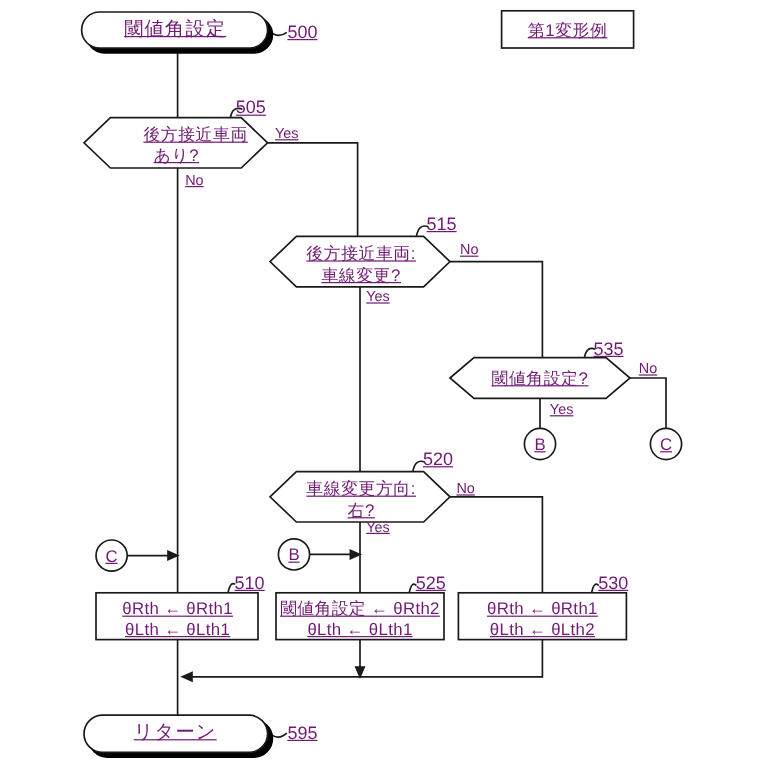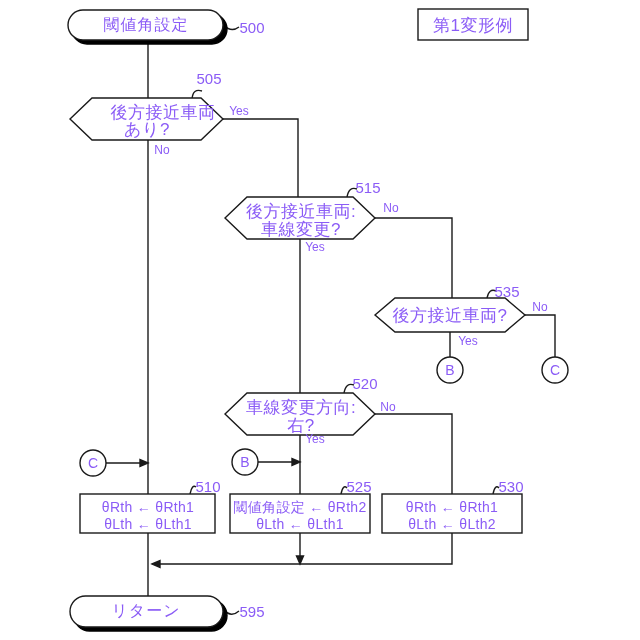--- a/index.html
+++ b/index.html
@@ -3,23 +3,23 @@
 <meta charset="utf-8">
 <style>
   html,body{margin:0;padding:0;background:#ffffff;}
   #canvas{
     position:relative;width:640px;height:640px;background:#ffffff;overflow:hidden;
     font-family:"Liberation Sans","DejaVu Sans",sans-serif;color:#111;
   }
   #canvas svg{position:absolute;left:0;top:0;}
   .txt{
     position:absolute;transform:translate(-50%,-50%);
-    white-space:nowrap;color:#8b5cf6;line-height:1;
+    white-space:nowrap;color:#701a75;line-height:1;text-decoration:underline;
   }
-  .jp{font-size:17px;letter-spacing:0.5px;}
+  .jp{font-size:14px;letter-spacing:0.5px;}
   .jp-big{font-size:16px;letter-spacing:1px;}
   .yn{font-size:12px;}
   .ref{font-size:15px;}
   .proc{font-size:14px;letter-spacing:0.3px;}
   .conn{font-size:14px;}
 </style>
 </head>
 <body>
 
 <div id="canvas">
@@ -84,31 +84,31 @@
     </g>
   </svg>
 
   <div class="txt jp" style="left:473px;top:25px;">第1変形例</div>
 
   <div class="txt jp-big" style="left:146px;top:25px;">閾値角設定</div>
   <div class="txt ref" style="left:252px;top:27px;">500</div>
 
   <div class="txt jp" style="left:147px;top:112px;margin-left:16px;">後方接近車両</div>
   <div class="txt jp" style="left:147px;top:129px;">あり?</div>
-  <div class="txt ref" style="left:209px;top:78px;">505</div>
+  <div class="txt ref" style="left:209px;top:90px;">505</div>
   <div class="txt yn" style="left:239px;top:111px;">Yes</div>
   <div class="txt yn" style="left:162px;top:150px;">No</div>
 
   <div class="txt jp" style="left:301px;top:211px;">後方接近車両:</div>
   <div class="txt jp" style="left:301px;top:229px;">車線変更?</div>
   <div class="txt ref" style="left:368px;top:187px;">515</div>
   <div class="txt yn" style="left:391px;top:208px;">No</div>
   <div class="txt yn" style="left:315px;top:247px;">Yes</div>
 
-  <div class="txt jp" style="left:450px;top:315px;">後方接近車両?</div>
+  <div class="txt jp" style="left:450px;top:315px;">閾値角設定?</div>
   <div class="txt ref" style="left:507px;top:291px;">535</div>
   <div class="txt yn" style="left:540px;top:307px;">No</div>
   <div class="txt yn" style="left:468px;top:341px;">Yes</div>
 
   <div class="txt jp" style="left:301px;top:407px;">車線変更方向:</div>
   <div class="txt jp" style="left:301px;top:425px;">右?</div>
   <div class="txt ref" style="left:365px;top:383px;">520</div>
   <div class="txt yn" style="left:388px;top:407px;">No</div>
   <div class="txt yn" style="left:315px;top:439px;">Yes</div>
 

